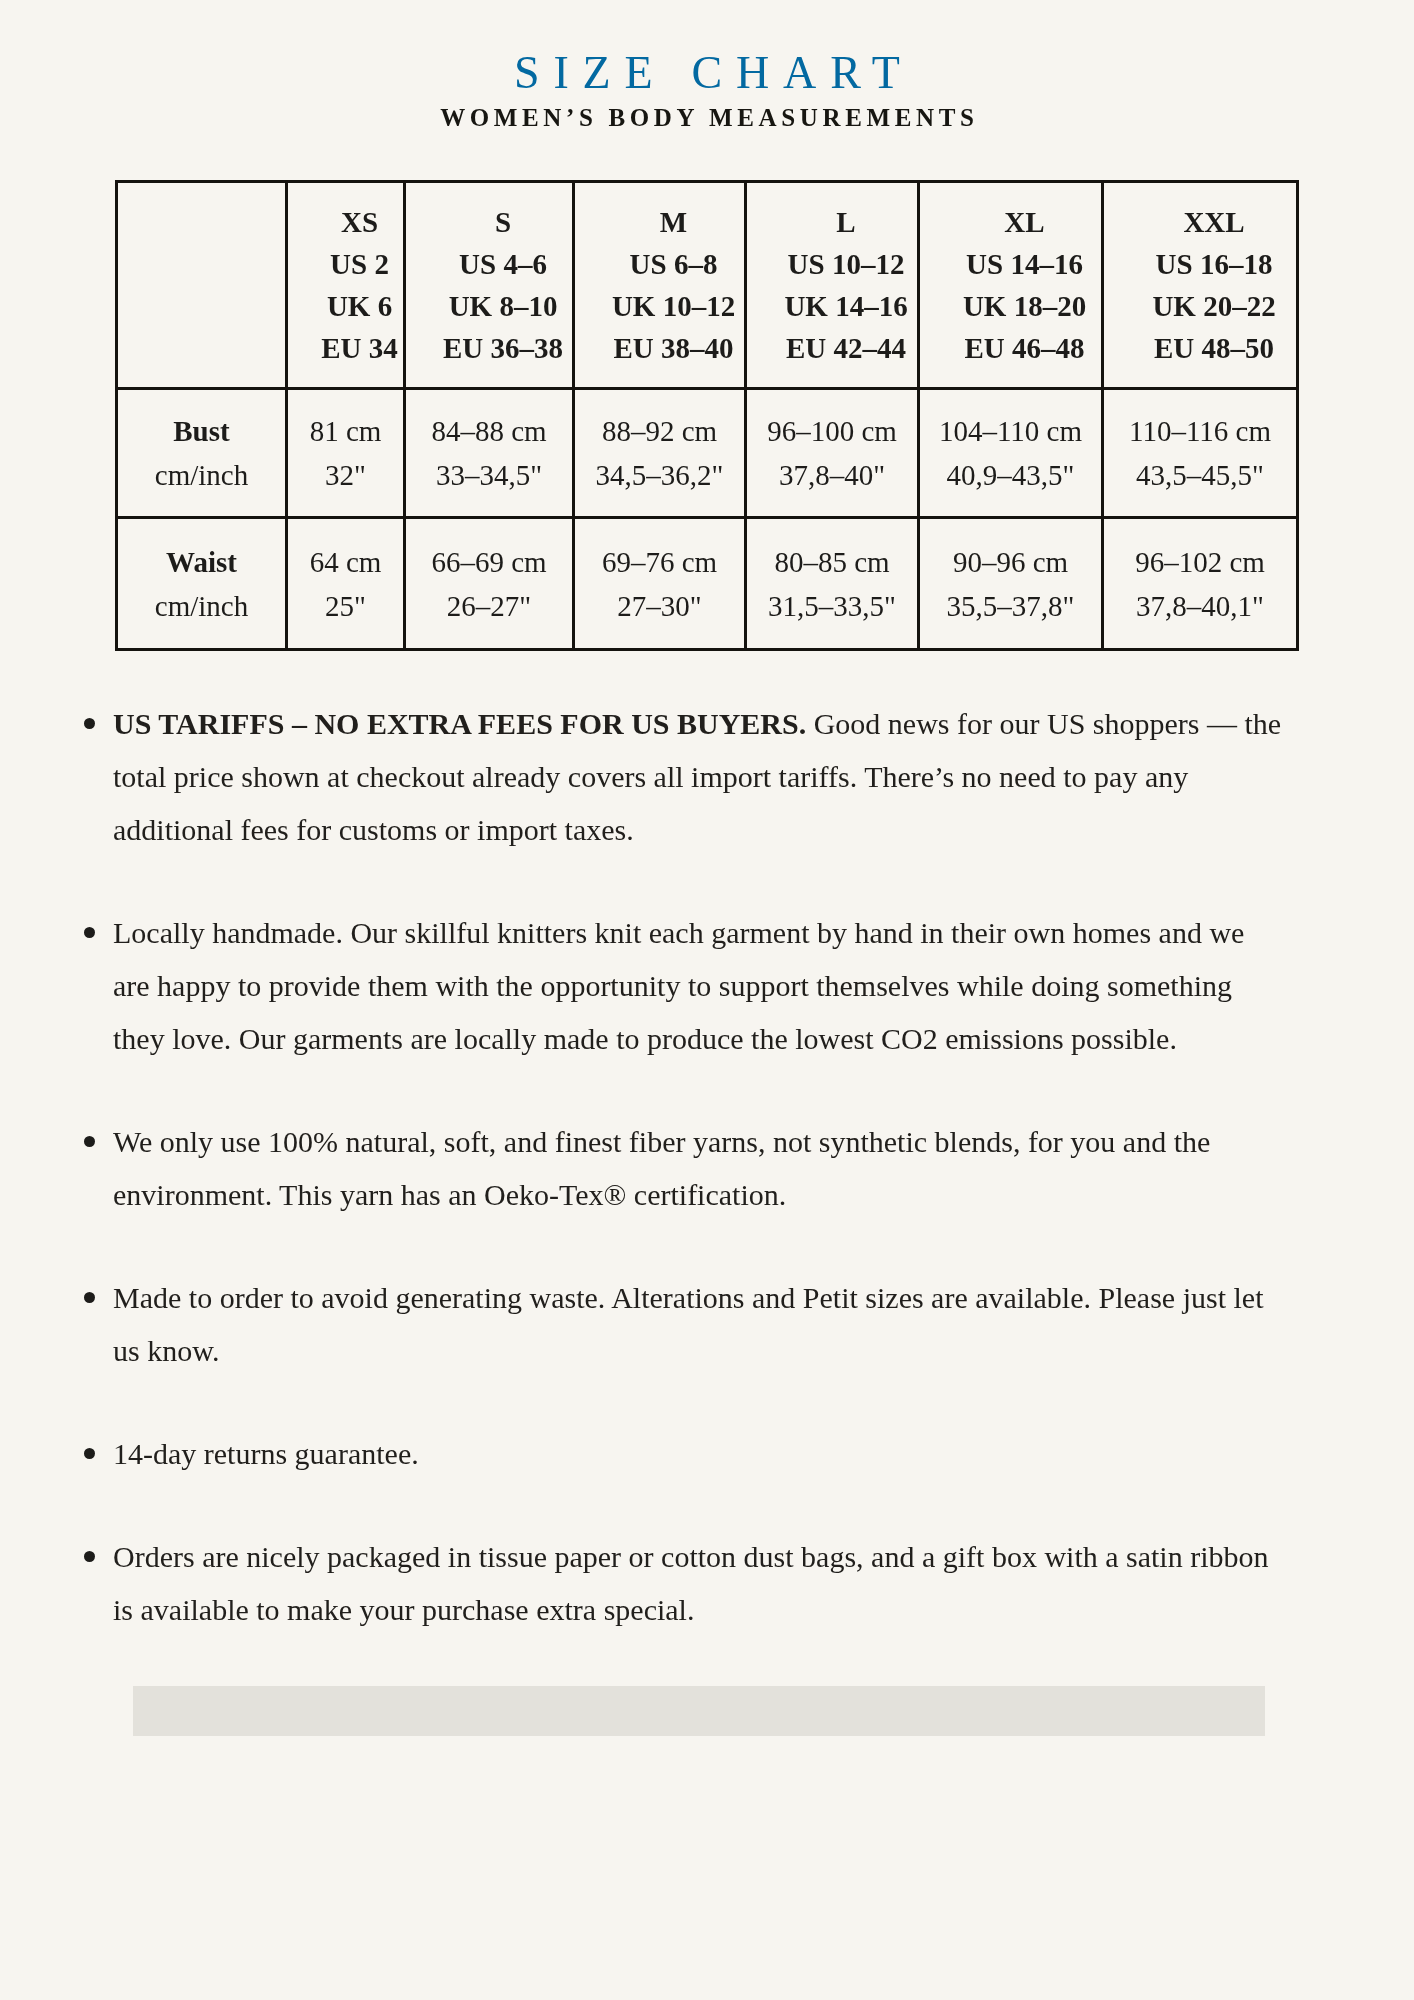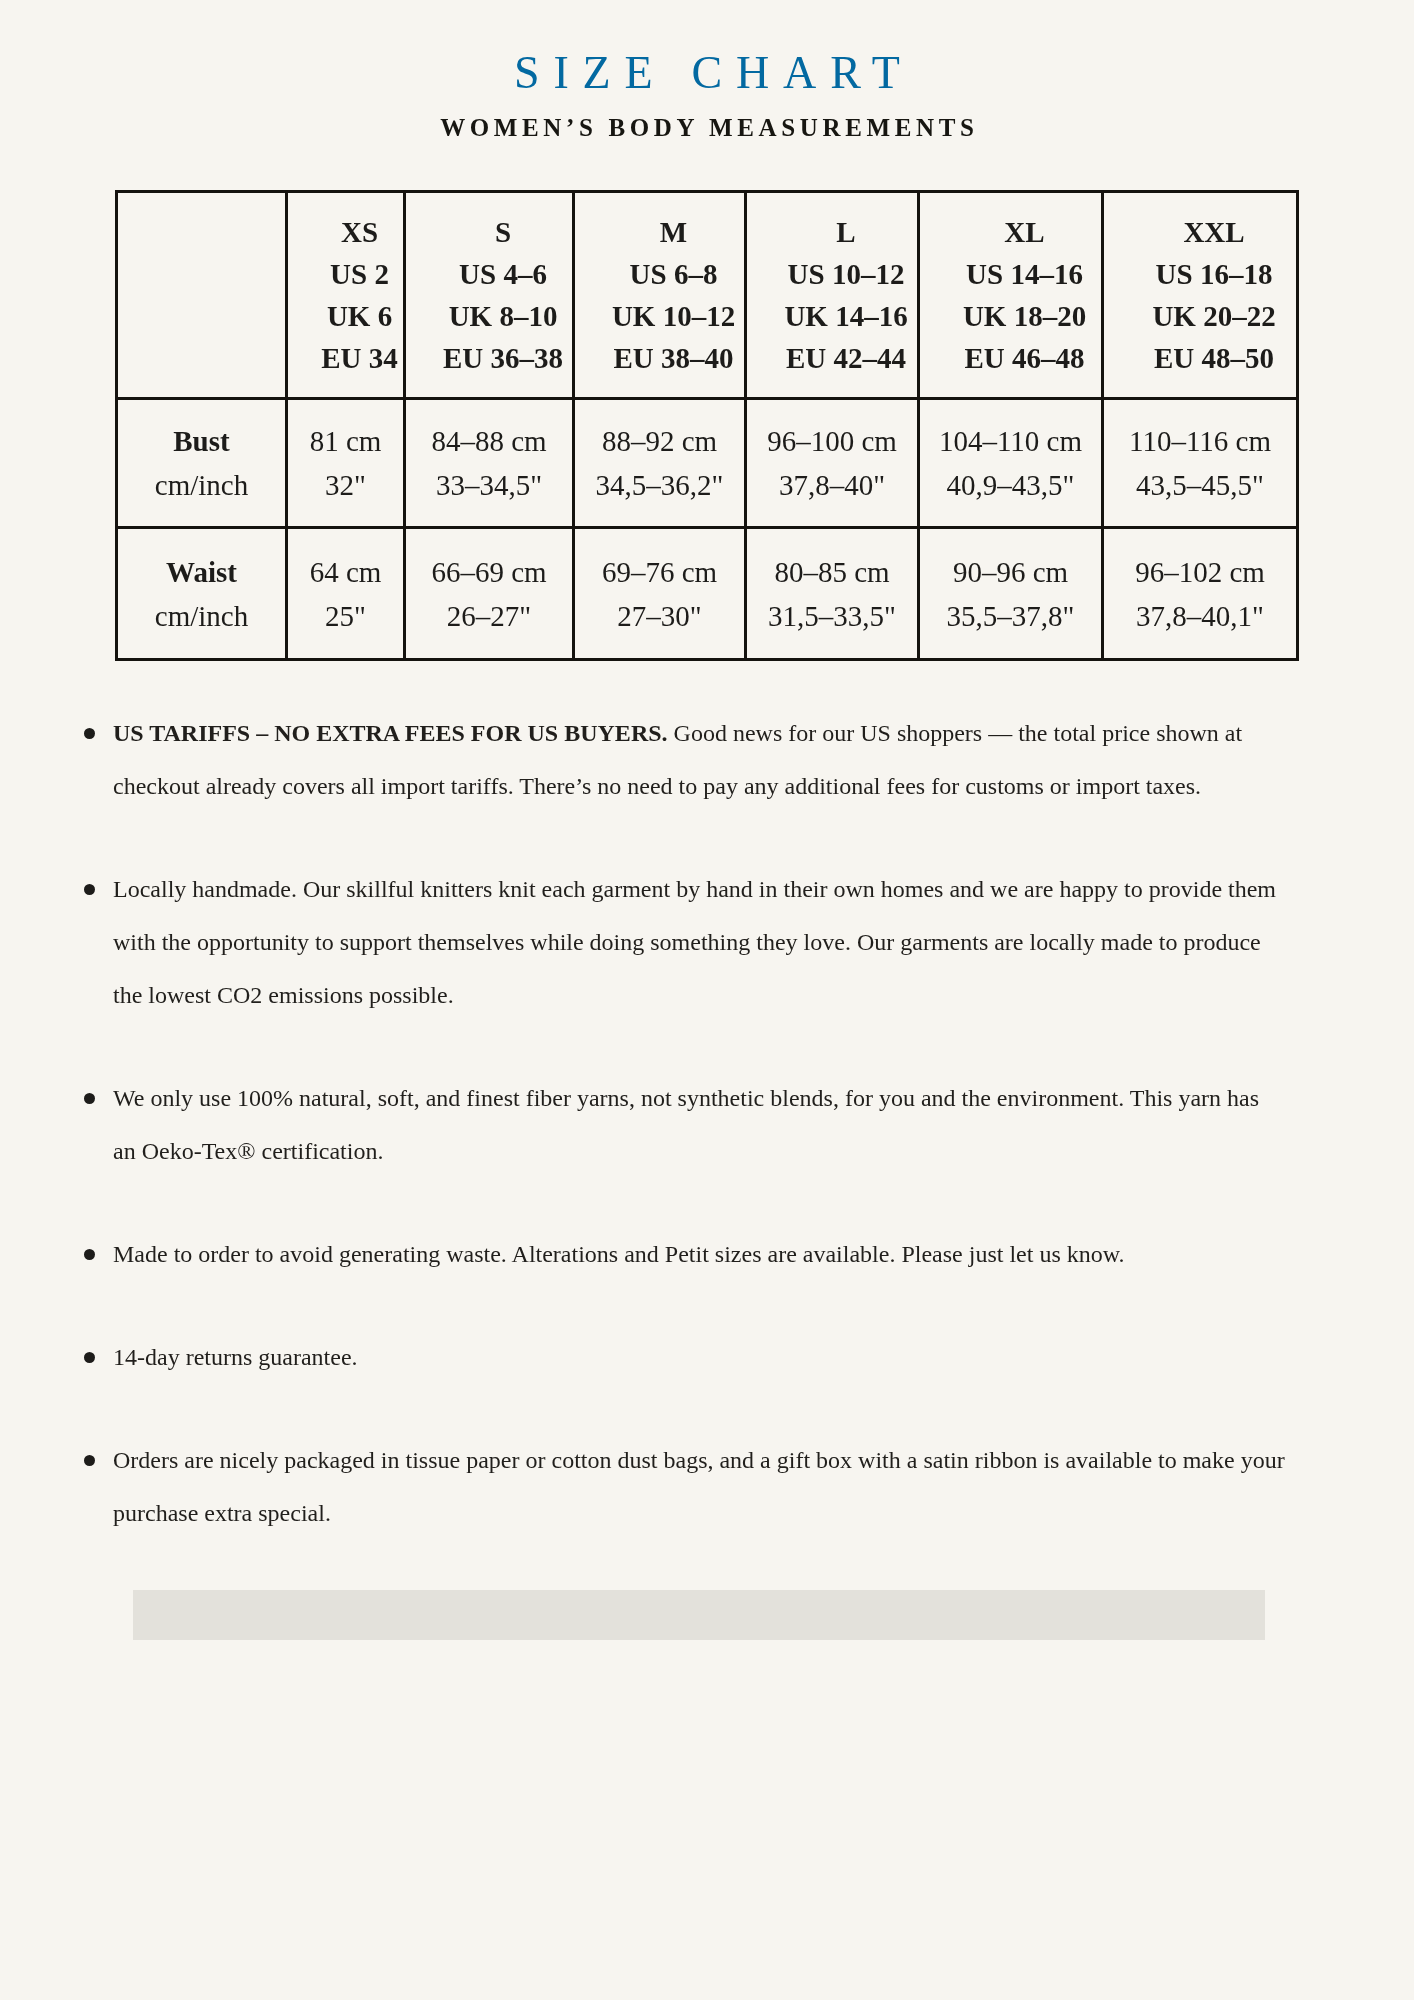--- a/index.html
+++ b/index.html
@@ -17,21 +17,20 @@
     margin-top: 44px;
     text-align: center;
     font-size: 46px;
     line-height: 58px;
     letter-spacing: 0.30em;
     padding-left: 0.30em; 
     color: #0369a1;
     font-weight: 400;
   }
   .subtitle {
-    margin-top: 10px;
     text-align: center;
     font-size: 25px;
     line-height: 32px;
     letter-spacing: 0.185em;
     padding-left: 0.185em;
     font-weight: 700;
     color: #171611;
   }
 
   table.size-table {
@@ -62,21 +61,21 @@
   }
   td.rowlab span.lab { font-weight: 700; }
 
   ul.bullets {
     list-style: none;
     margin: 46px 0 0 0;
     padding: 0;
   }
   ul.bullets li {
     position: relative;
-    font-size: 24px;
+    font-size: 30px;
     line-height: 53px;
     max-width: 1172px;
     margin: 0 0 50px 0;
     color: #211f1c;
   }
   ul.bullets li .dot {
     position: absolute;
     left: -29px;
     top: 21px;
     width: 11px;

